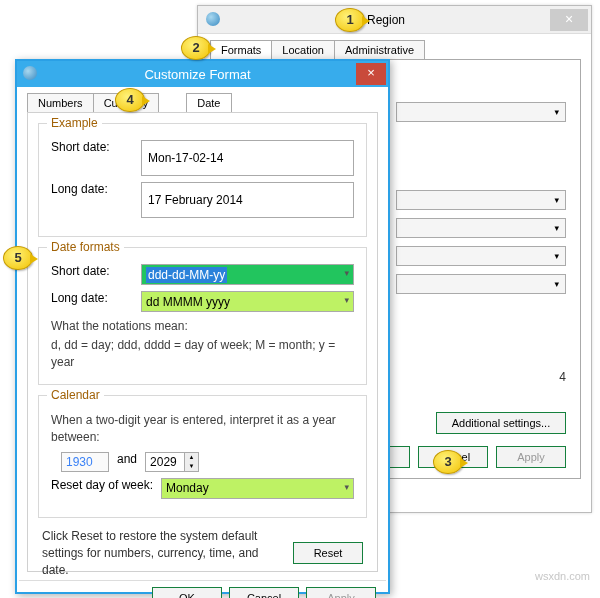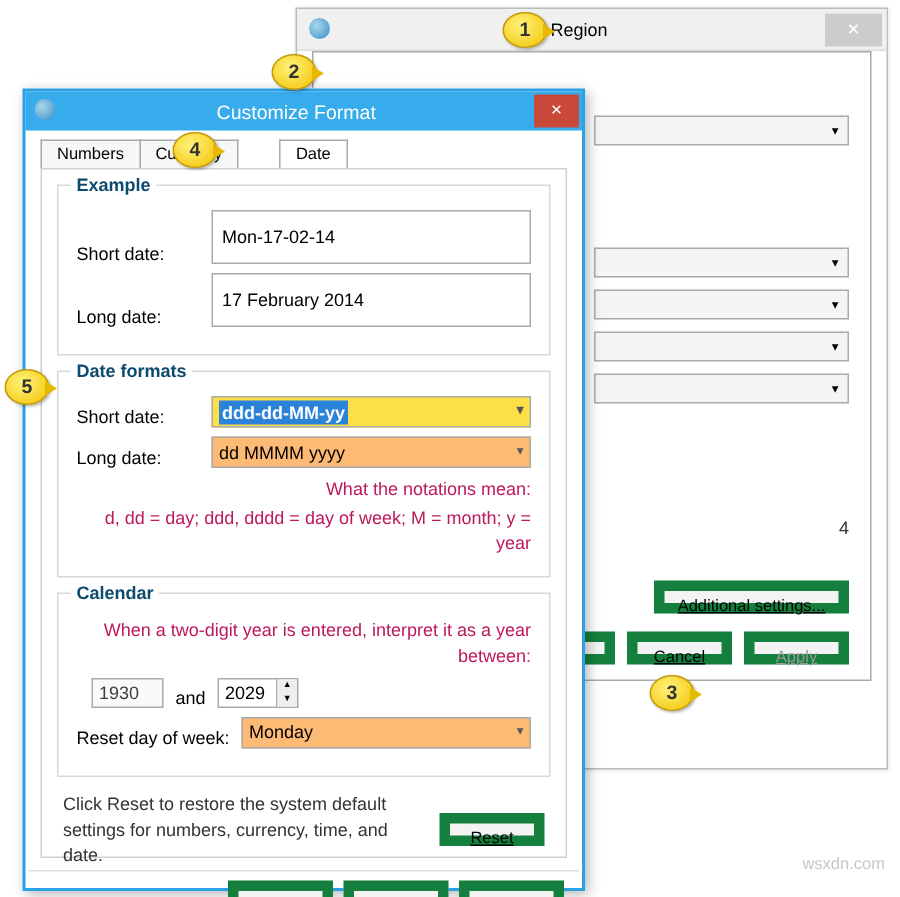--- a/index.html
+++ b/index.html
@@ -10,44 +10,44 @@
     .region-titlebar { height: 28px; background: #f0f0f0; display: flex; align-items: center; border-bottom: 1px solid #ddd; position: relative; }
     .region-titlebar .icon { width: 16px; height: 16px; margin-left: 8px; }
     .region-title { flex: 1; text-align: center; color: #000000; }
     .btn-close-x { width: 38px; height: 22px; background: #ccc; color: #fff; text-align: center; line-height: 20px; margin-right: 3px; font-size: 14px; }
     .region-tabs { display: flex; margin: 6px 0 0 12px; }
     .rtab { padding: 3px 10px; border: 1px solid #aaa; background: #f7f7f7; border-bottom: none; margin-right: -1px; font-size: 11px; }
     .rtab.active { background: #fff; }
     .region-body { border: 1px solid #aaa; margin: 0 10px 10px 10px; height: 420px; padding: 12px; position: relative; }
     .rsel { position: absolute; right: 14px; height: 20px; border: 1px solid #aaa; background: #f5f5f5; }
     .rbtnrow { position: absolute; right: 14px; bottom: 10px; display: flex; gap: 8px; }
-    .wbtn { min-width: 70px; height: 22px; border: 7px solid #15803d; background: #f3f3f3; text-align: center; line-height: 20px; font-size: 11px; text-decoration: underline; }
+    .wbtn { min-width: 70px; height: 22px; border: 1px solid #15803d; background: #f3f3f3; text-align: center; line-height: 20px; font-size: 11px; }
     .wbtn.disabled { color: #999; }
     .wbtn.wide { min-width: 130px; }
     
     
     .cust-win { position: absolute; left: 15px; top: 59px; width: 375px; height: 535px; border: 2px solid #2aa0e6; background: #fff; box-shadow: 2px 2px 8px rgba(0,0,0,0.3); }
     .cust-titlebar { height: 26px; background: #37acec; display: flex; align-items: center; position: relative; }
     .cust-titlebar .icon { width: 16px; height: 16px; margin-left: 6px; }
     .cust-title { flex: 1; text-align: center; color: #fff; font-size: 13px; }
     .btn-close-red { width: 30px; height: 22px; background: #c94a3b; color: #fff; text-align: center; line-height: 20px; margin-right: 2px; font-size: 13px; }
     .cust-tabs { display: flex; margin: 6px 0 0 10px; }
     .cust-body { margin: 0 10px 8px 10px; }
     
     .fieldset { border: 1px solid #d8d8d8; padding: 10px 12px 12px 12px; margin-bottom: 10px; position: relative; }
-    .fieldset .legend { position: absolute; top: -8px; left: 8px; background: #fff; padding: 0 4px; color: #0c4a6e; font-weight: bold; }
-    .row { display: flex; align-items: flex-end; margin: 6px 0; }
+    .fieldset .legend { position: absolute; top: -8px; left: 8px; background: #fff; padding: 0 4px; color: #a16207; }
+    .row { display: flex; align-items: flex-start; margin: 6px 0; }
     .lbl { width: 90px; color: #000; }
     .textbox { border: 1px solid #aaa; height: 36px; padding: 1px 6px; flex: 1; background: #fff; display: flex; align-items: center; }
-    .combo { border: 1px solid #aaa; height: 21px; flex: 1; display: flex; align-items: center; background: #fdba74; position: relative; padding-left: 4px; }
+    .combo { border: 1px solid #aaa; height: 21px; flex: 1; display: flex; align-items: center; background: #bef264; position: relative; padding-left: 4px; }
     .combo .chev { position: absolute; right: 4px; top: 3px; font-size: 9px; color: #555; }
-    .combo.selhl { background: #fde047; font-weight: bold; }
+    .combo.selhl { background: #22c55e; }
     .combo.selhl .selval { background: #2a82da; color: #fff; padding: 1px 2px; }
-    .note { color: #be185d; margin: 6px 0 2px 0; line-height: 1.4; text-align: right; }
-    .year { width: 48px; border: 1px solid #aaa; height: 20px; padding: 1px 4px; background: #fafafa; color: #404040; display: inline-flex; align-items: center; }
+    .note { color: #404040; margin: 6px 0 2px 0; line-height: 1.4; }
+    .year { width: 48px; border: 1px solid #aaa; height: 20px; padding: 1px 4px; background: #fafafa; color: #3b82f6; display: inline-flex; align-items: center; }
     .spinner { width: 54px; border: 1px solid #aaa; height: 20px; display: inline-flex; align-items: center; padding-left: 4px; position: relative; }
     .spinner .spinbtns { position: absolute; right: 0; top: 0; width: 14px; height: 100%; border-left: 1px solid #aaa; display: flex; flex-direction: column; }
     .spinner .spinbtns div { flex:1; text-align: center; font-size: 6px; line-height: 8px; background: #eee; }
     .and { margin: 0 8px; }
     .btnrow { display: flex; justify-content: flex-end; gap: 7px; padding: 6px 10px 0 10px; border-top: 1px solid #ddd; margin: 0 2px; }
     .resetblk { display: flex; align-items: center; gap: 14px; margin: 6px 4px 10px 4px; justify-content: space-between; }
     .resetblk .txt { flex: 1; color: #333; line-height: 1.4; }
     
     
     .badge { position: absolute; width: 30px; height: 24px; background: radial-gradient(ellipse at 40% 35%, #fff27a, #f2c200); border: 1px solid #c49a00; border-radius: 50%; text-align: center; line-height: 22px; font-weight: bold; font-size: 13px; color: #333; box-shadow: 1px 1px 2px rgba(0,0,0,0.3); z-index: 50; }
@@ -58,20 +58,25 @@
     .watermark { position: absolute; right: 10px; bottom: 16px; color: #c7c7c7; font-size: 11px; z-index: 60; }
   </style>
 </head>
 <body>
 
 <div class="region-win">
   <div class="region-titlebar">
     <span class="icon"><span class="globe"></span></span>
     <span class="region-title">Region</span>
     <div class="btn-close-x">×</div>
+  </div>
+  <div class="region-tabs">
+    <div class="rtab active">Formats</div>
+    <div class="rtab">Location</div>
+    <div class="rtab">Administrative</div>
   </div>
   <div class="region-body">
     <div class="rsel" style="top:42px; width:170px;">
         <span class="chev" style="position:absolute;right:6px;top:4px;font-size:9px;">▾</span>
       </div>
     <div class="rsel" style="top:130px; width:170px;">
         <span class="chev" style="position:absolute;right:6px;top:4px;font-size:9px;">▾</span>
       </div>
     <div class="rsel" style="top:158px; width:170px;">
         <span class="chev" style="position:absolute;right:6px;top:4px;font-size:9px;">▾</span>

